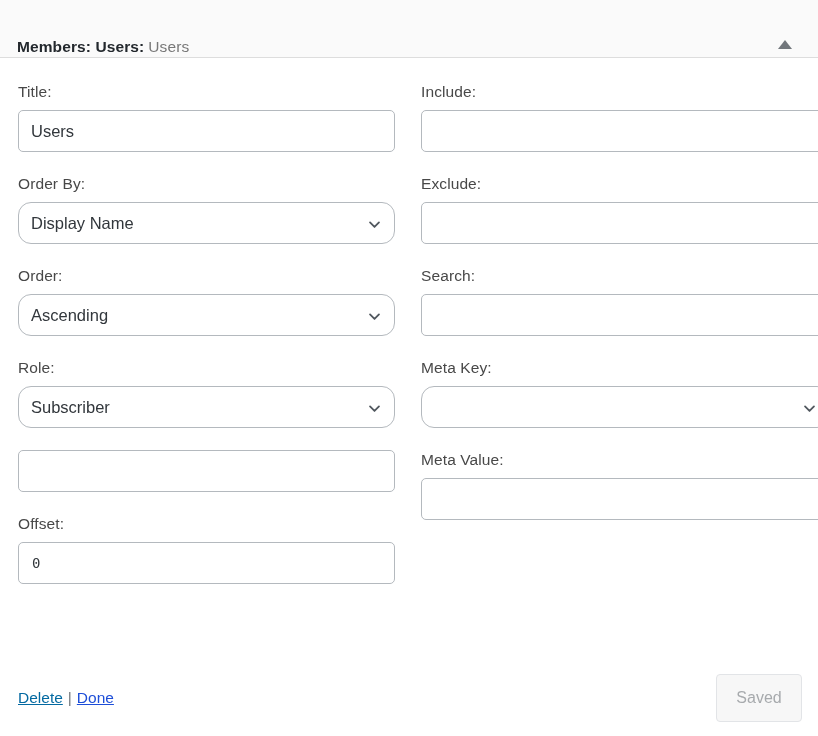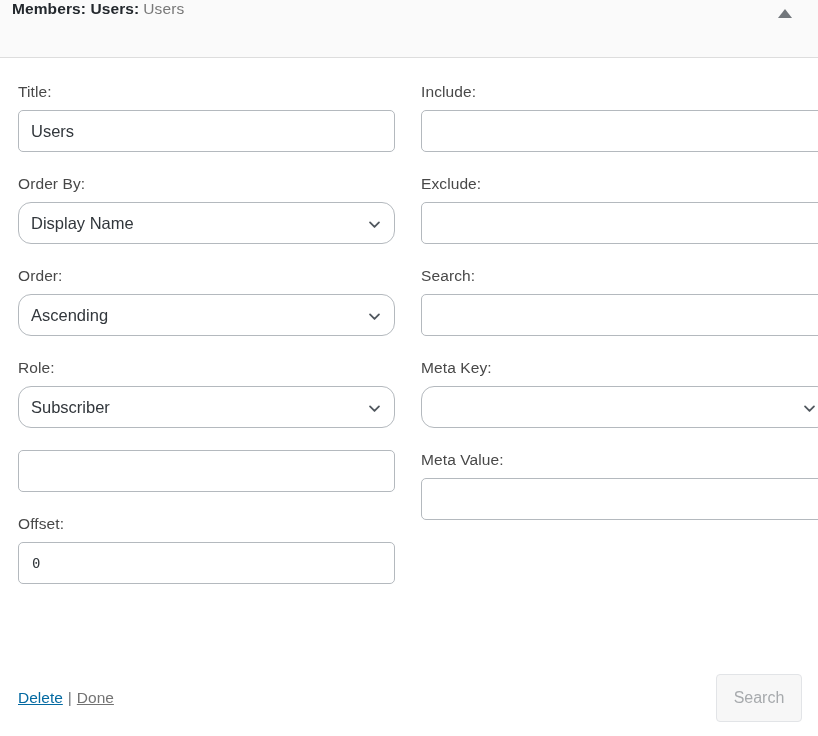--- a/index.html
+++ b/index.html
@@ -24,23 +24,23 @@
     position: relative;
   }
 
   
   .widget-header {
     height: 58px;
     box-sizing: border-box;
     background: #fafafa;
     border-bottom: 1px solid #dddddd;
     display: flex;
-    align-items: flex-start;
+    align-items: flex-end;
     justify-content: space-between;
-    padding: 0 14px 0 12px;
+    padding: 0 14px 0 17px;
   }
   .widget-title {
     font-size: 15.5px;
     line-height: 1.2;
     letter-spacing: 0.1px;
     white-space: nowrap;
   }
   .widget-title .t-strong {
     font-weight: 700;
     color: #23282d;
@@ -171,21 +171,21 @@
   .link-delete {
     color: #0369a1;
     text-decoration: underline;
     cursor: pointer;
   }
   .link-sep {
     color: #72777c;
     margin: 0 5px;
   }
   .link-done {
-    color: #737373;
+    color: #1d4ed8;
     text-decoration: underline;
     cursor: pointer;
   }
   .btn-saved {
     min-width: 86px;
     height: 48px;
     box-sizing: border-box;
     padding: 0 16px;
     background: #f7f7f7;
     border: 1px solid #e2e4e7;
@@ -297,16 +297,16 @@
 
       </div>
 
     </div>
   </div>
 
   <div class="widget-footer">
     <div class="footer-links">
       <a class="link-delete">Delete</a><span class="link-sep">|</span><a class="link-done">Done</a>
     </div>
-    <div class="btn-saved">Search</div>
+    <div class="btn-saved">Saved</div>
   </div>
 
 </div>
 
 </body></html>

